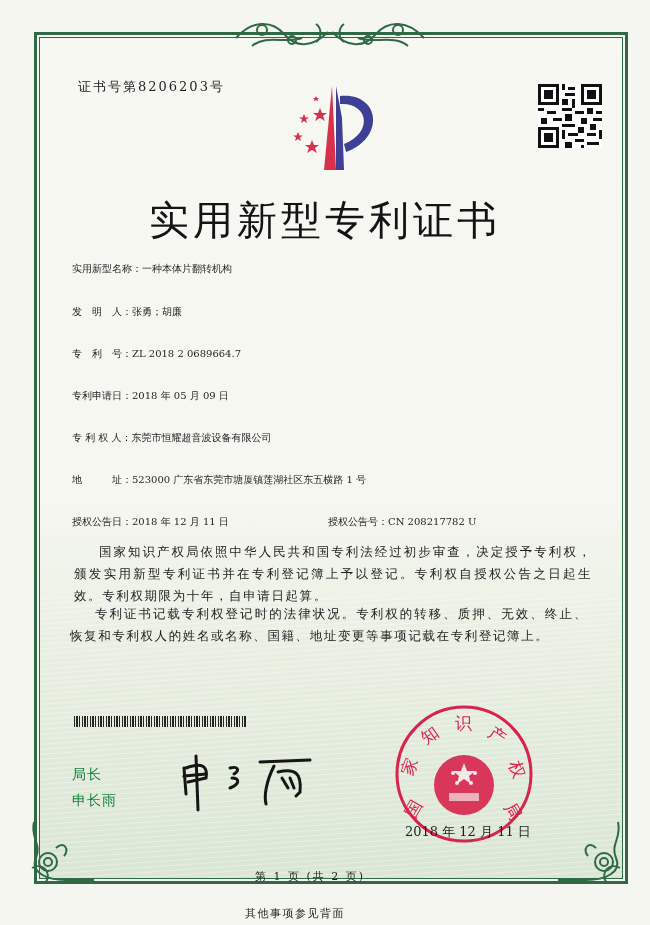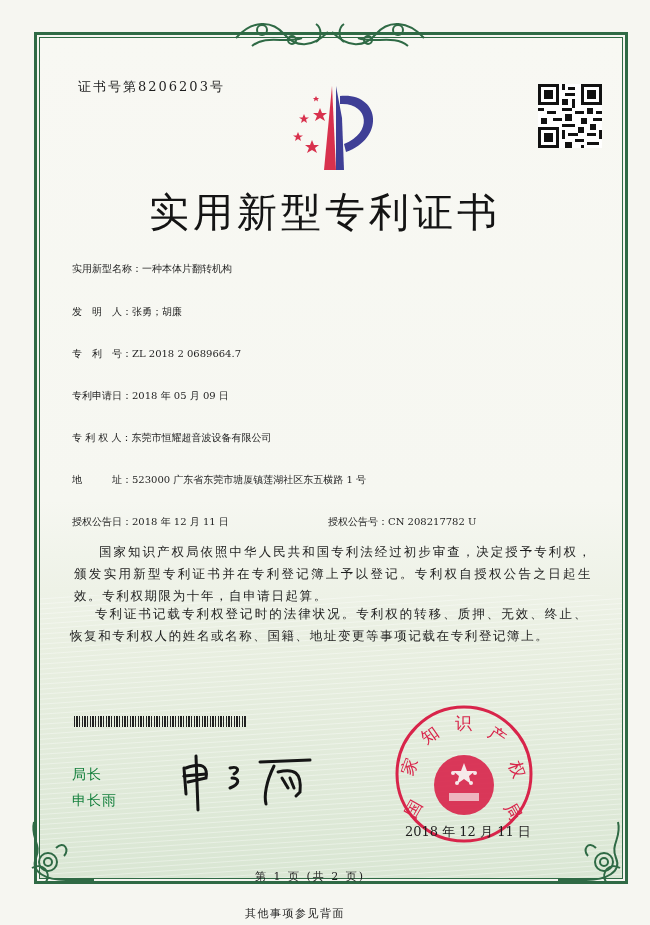--- a/index.html
+++ b/index.html
@@ -26,21 +26,21 @@
   }
   .corner { position:absolute; width:70px; height:70px; }
   .corner.bl { left:26px; top:818px; }
   .corner.br { left:556px; top:818px; transform:scaleX(-1); }
   .cert-no {
     position:absolute; left:62px; top:78px; font-size:13px; letter-spacing:2px;margin-left:16px;
   }
   .logo { position:absolute; left:280px; top:78px; width:110px; height:100px; }
   .qr { position:absolute; left:538px; top:84px; width:64px; height:64px; }
   .title {
-    position:absolute; left:0; width:650px; top:185px; text-align:center;
+    position:absolute; left:0; width:650px; top:193px; text-align:center;
     font-family:"DejaVu Sans","Liberation Sans",sans-serif;
     font-size:40px; letter-spacing:4px; font-weight:normal; color:#141414;
   }
   .field {
     position:absolute; left:72px; font-size:10px; white-space:nowrap;
   }
   .field .lbl { display:inline-block; }
   .field .val { display:inline-block; }
   .para {
     position:absolute; left:70px; width:518px; font-size:12.5px; line-height:22px;

